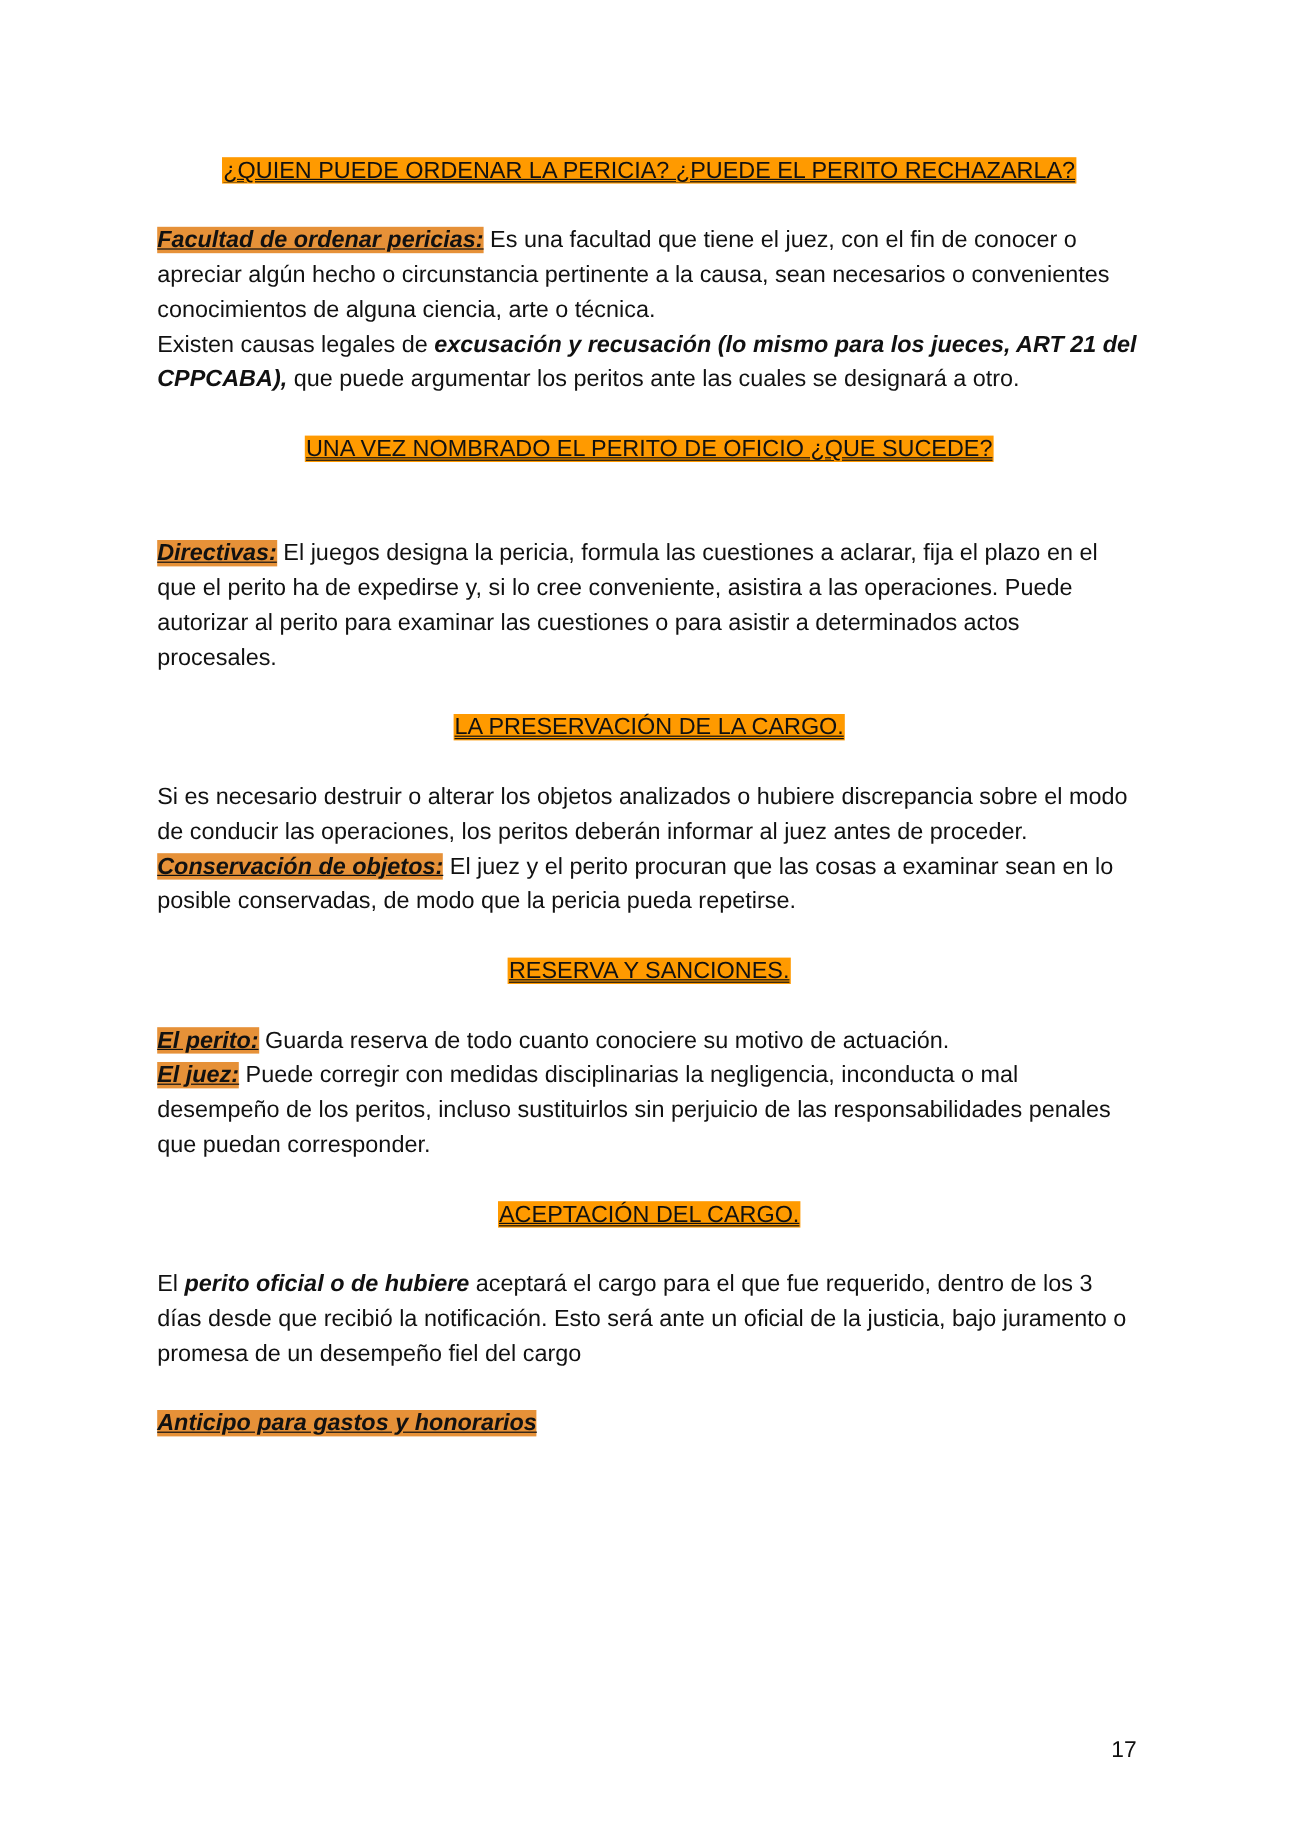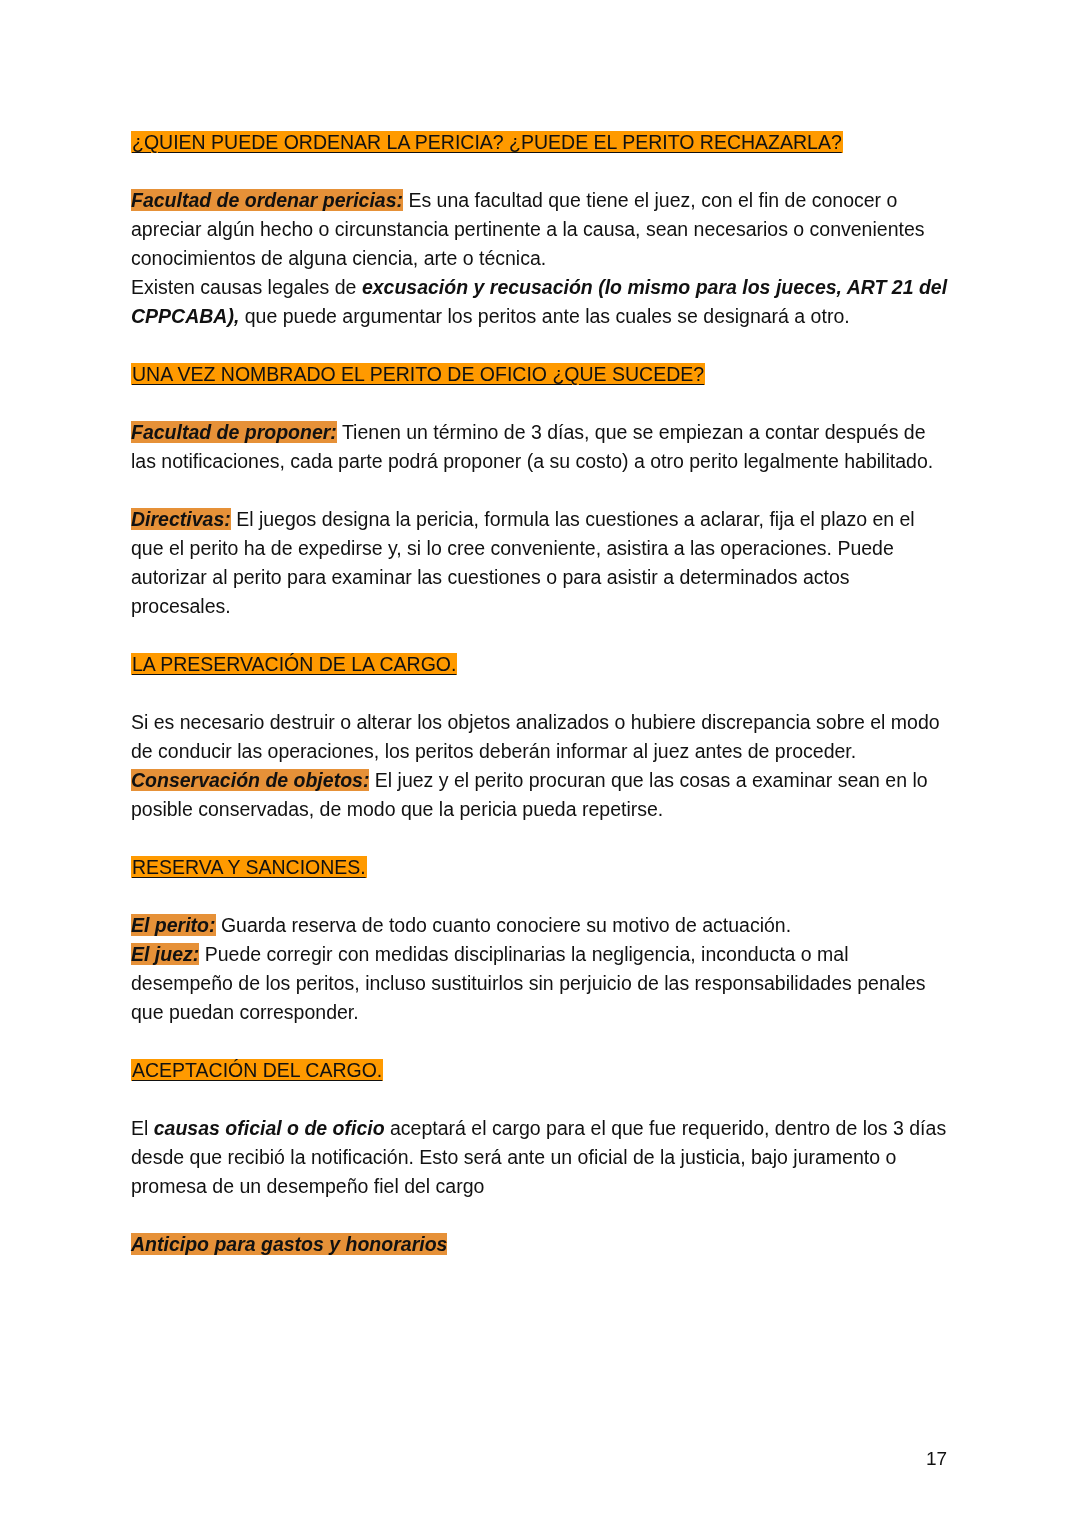--- a/index.html
+++ b/index.html
@@ -1,56 +1,55 @@
 <!DOCTYPE html>
 <html><head>
 <meta charset="utf-8">
 <style>
   html, body { margin:0; padding:0; background:#ffffff; }
   body { width:1080px; height:1525px; position:relative; overflow:hidden;
          font-family:"Liberation Sans", sans-serif; color:#111; }
   .page { position:absolute; left:131px; top:128px; width:820px; font-size:19.5px; line-height:29px; }
-  .heading { text-align:left; margin:0; height:29px; }
+  .heading { text-align:center; margin:0; height:29px;text-decoration:underline; }
   .heading span { background:#ff9a00; text-decoration:underline; text-underline-offset:3px; padding:0 1px; }
   .para { margin:0; }
   .gap { height:29px; }
-  .label { background:#e69138; font-weight:bold; font-style:italic; }
+  .label { background:#e69138; font-weight:bold; font-style:italic;text-decoration:underline; }
   .bi { font-weight:bold; font-style:italic; }
   .pagenum { position:absolute; left:926px; top:1448px; font-size:19px; font-family:"Liberation Sans", sans-serif;text-align:center; }
 </style>
 </head>
 <body>
 
 <div class="page">
 
   <p class="heading"><span>¿QUIEN PUEDE ORDENAR LA PERICIA? ¿PUEDE EL PERITO RECHAZARLA?</span></p>
   <div class="gap"></div>
   <p class="para"><span class="label">Facultad de ordenar pericias:</span><span> Es una facultad que tiene el juez, con el fin de conocer o apreciar algún hecho o circunstancia pertinente a la causa, sean necesarios o convenientes conocimientos de alguna ciencia, arte o técnica.</span></p>
   <p class="para"><span>Existen causas legales de </span><span class="bi">excusación y recusación (lo mismo para los jueces, ART 21 del CPPCABA),</span><span> que puede argumentar los peritos ante las cuales se designará a otro.</span></p>
   <div class="gap"></div>
 
   <p class="heading"><span>UNA VEZ NOMBRADO EL PERITO DE OFICIO ¿QUE SUCEDE?</span></p>
   <div class="gap"></div>
-  <p class="para"><span class="label">Facultad de proponer:</span><span>  Tienen un término de 3 días, que se empiezan a contar después de las notificaciones, cada parte podrá proponer (a su costo) a otro perito legalmente habilitado.</span></p>
   <div class="gap"></div>
   <p class="para"><span class="label">Directivas:</span><span> El juegos designa la pericia, formula las cuestiones a aclarar, fija el plazo en el que el perito ha de expedirse y, si lo cree conveniente, asistira a las operaciones. Puede autorizar al perito para examinar las cuestiones o para asistir a determinados actos procesales.</span></p>
   <div class="gap"></div>
 
   <p class="heading"><span>LA PRESERVACIÓN DE LA CARGO.</span></p>
   <div class="gap"></div>
   <p class="para">Si es necesario destruir o alterar los objetos analizados o hubiere discrepancia sobre el modo de conducir las operaciones, los peritos deberán informar al juez antes de proceder.</p>
   <p class="para"><span class="label">Conservación de objetos:</span><span> El juez y el perito procuran que las cosas a examinar sean en lo posible conservadas, de modo que la pericia pueda repetirse.</span></p>
   <div class="gap"></div>
 
   <p class="heading"><span>RESERVA Y SANCIONES.</span></p>
   <div class="gap"></div>
   <p class="para"><span class="label">El perito:</span><span> Guarda reserva de todo cuanto conociere su motivo de actuación.</span></p>
   <p class="para"><span class="label">El juez:</span><span> Puede corregir con medidas disciplinarias la negligencia, inconducta o mal desempeño de los peritos, incluso sustituirlos sin perjuicio de las responsabilidades penales que puedan corresponder.</span></p>
   <div class="gap"></div>
 
   <p class="heading"><span>ACEPTACIÓN DEL CARGO.</span></p>
   <div class="gap"></div>
-  <p class="para"><span>El </span><span class="bi">causas oficial o de oficio</span><span>  aceptará el cargo para el que fue requerido, dentro de los 3 días desde que recibió la notificación. Esto será ante un oficial de la justicia, bajo juramento o promesa de un desempeño fiel del cargo</span></p>
+  <p class="para"><span>El </span><span class="bi">perito oficial o de hubiere</span><span>  aceptará el cargo para el que fue requerido, dentro de los 3 días desde que recibió la notificación. Esto será ante un oficial de la justicia, bajo juramento o promesa de un desempeño fiel del cargo</span></p>
   <div class="gap"></div>
   <p class="para"><span class="label">Anticipo para gastos y honorarios</span></p>
 </div>
 
 <div class="pagenum">17</div>
 
 </body></html>

